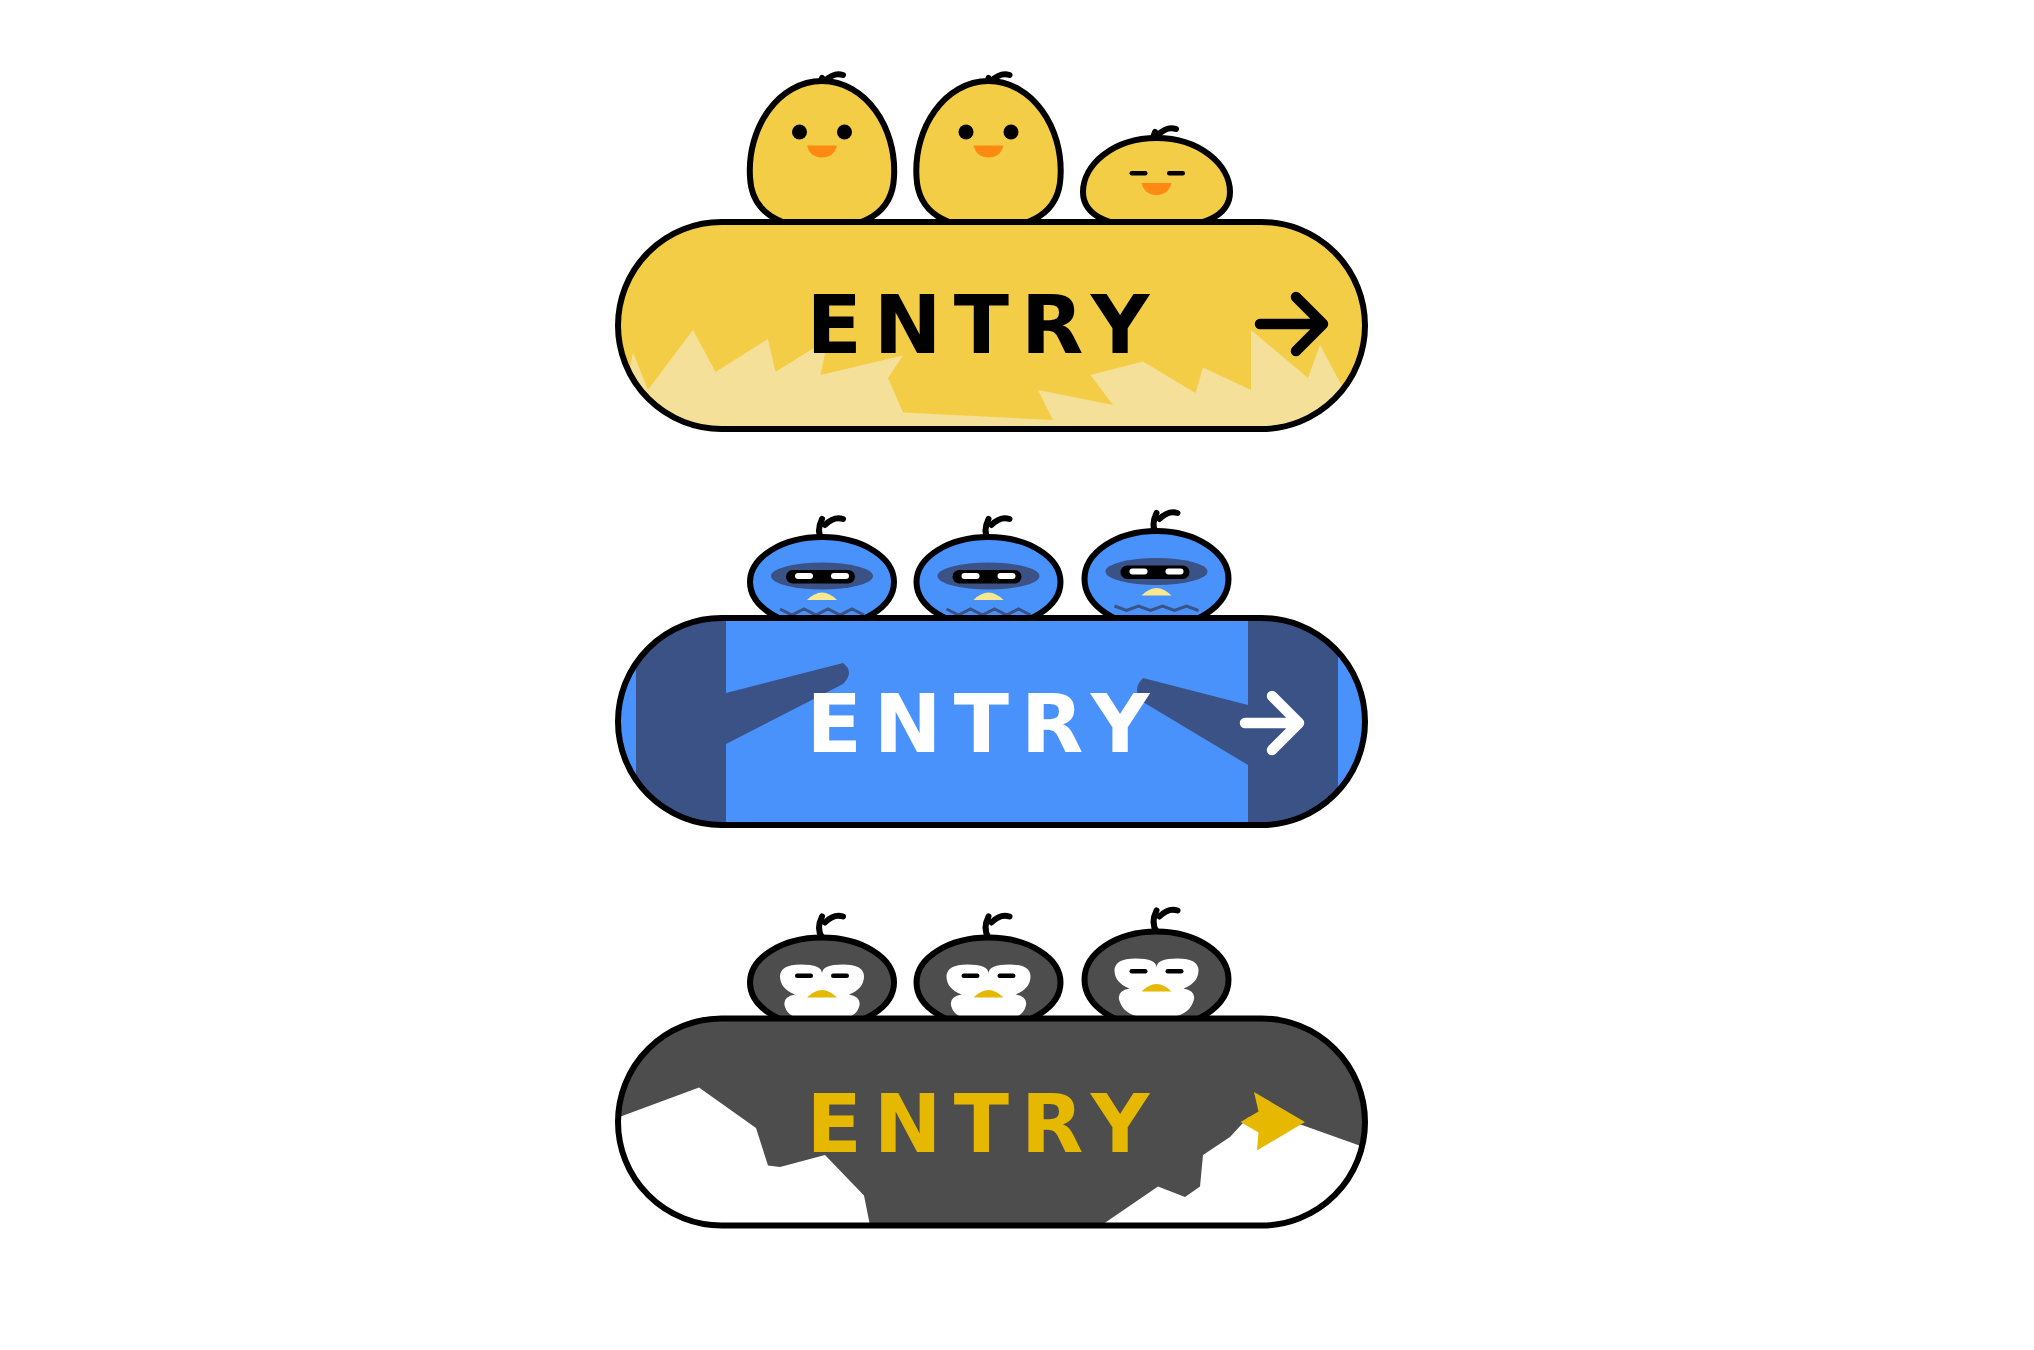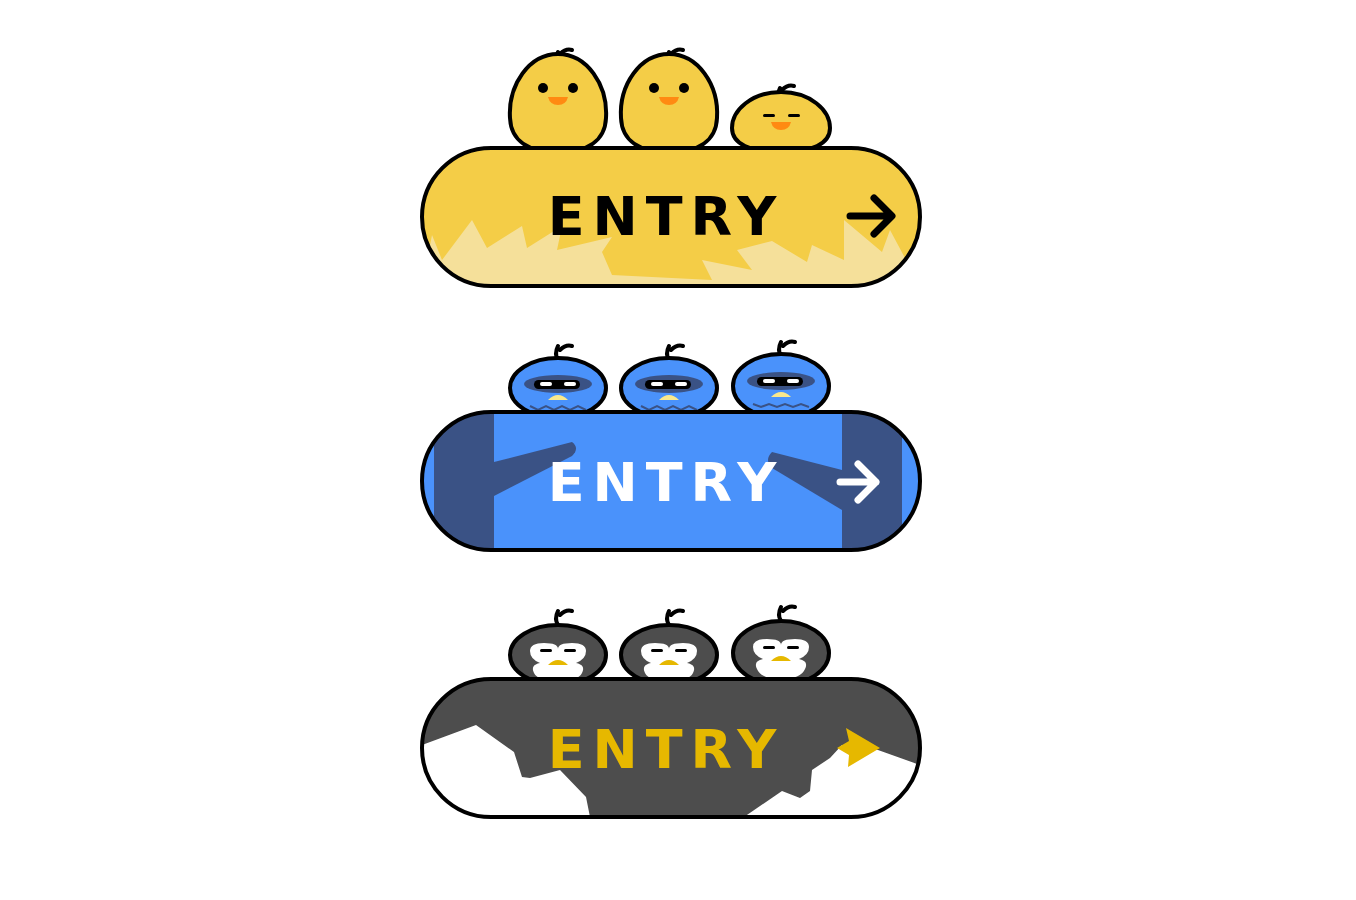--- a/index.html
+++ b/index.html
@@ -1,17 +1,17 @@
 <!DOCTYPE html>
 <html><head>
 <meta charset="utf-8">
 <style>
   html, body { margin: 0; padding: 0; background: #ffffff; }
   body { width: 1356px; height: 900px; position: relative; overflow: hidden; font-family: "DejaVu Sans", sans-serif; }
-  .btn { position: absolute; left: 412px; width: 520px; cursor: pointer; }
+  .btn { position: absolute; left: 402px; width: 520px; cursor: pointer; }
   .btn svg { display: block; overflow: visible; }
   .label { font-family: "DejaVu Sans", sans-serif; font-weight: 700; font-size: 54px; letter-spacing: 8px; }
 </style>
 </head>
 <body>
 
 <div class="btn" style="top:30px;">
   <svg width="520" height="270" viewBox="0 0 520 270">
     <defs>
       <clipPath id="pill1">

